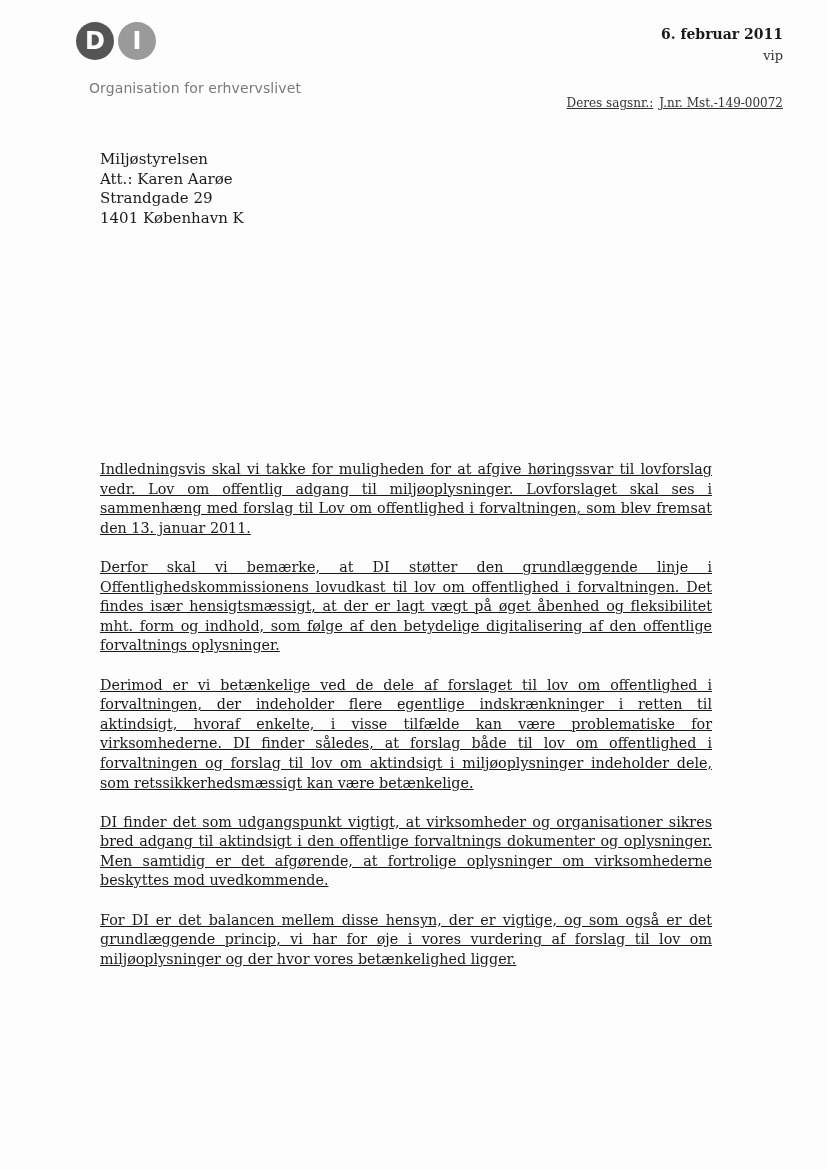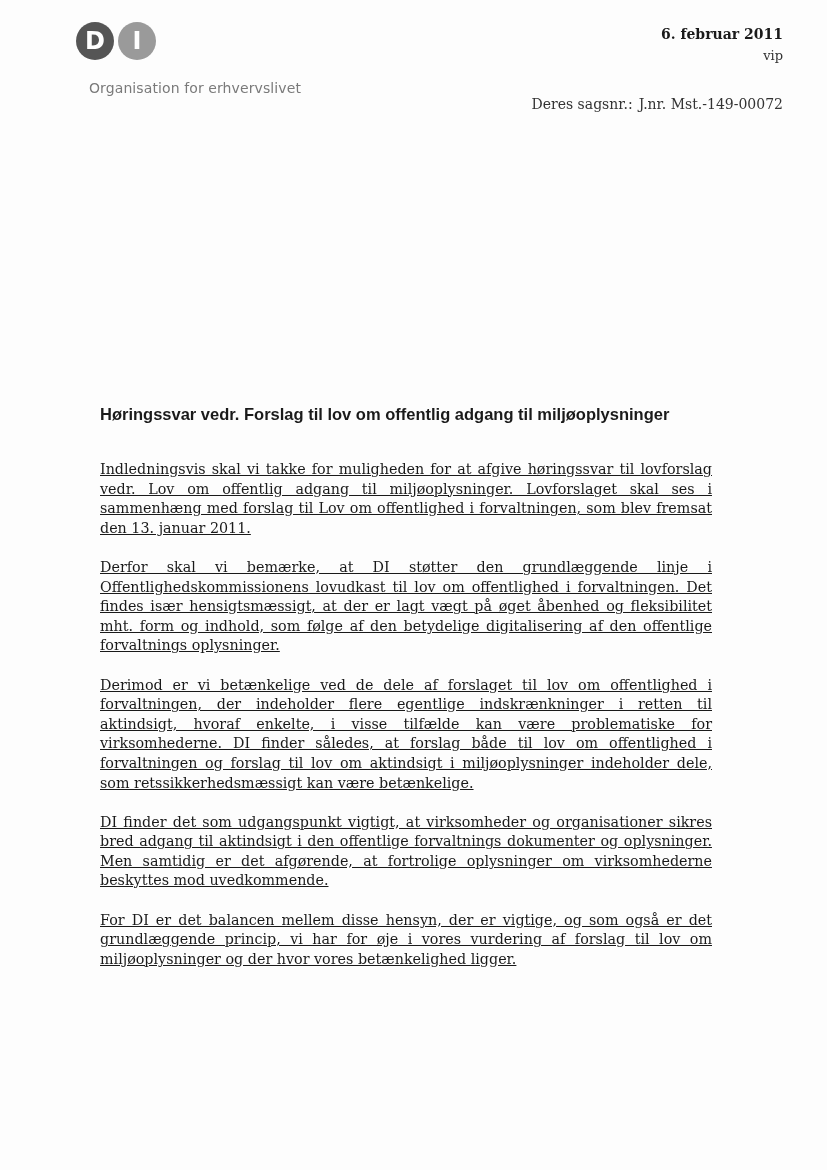--- a/index.html
+++ b/index.html
@@ -10,21 +10,21 @@
     .logo { position: absolute; left: 76px; top: 22px; display: flex; gap: 4px; }
     .logo-circle { width: 38px; height: 38px; border-radius: 50%; display: flex; align-items: center; justify-content: center;
       font-family: "DejaVu Sans", sans-serif; font-weight: bold; font-size: 24px; color: #ffffff; }
     .logo-d { background: #555555; }
     .logo-i { background: #9a9a9a; }
     .logo-tag { position: absolute; left: 89px; top: 80px; font-family: "DejaVu Sans", sans-serif; font-size: 14px; color: #7a7a7a; letter-spacing: 0.1px; }
 
     
     .date { position: absolute; right: 44px; top: 26px; font-family: "DejaVu Serif", serif; font-weight: bold; font-size: 14px; color: #1a1a1a; margin-left: 26px; }
     .initials { position: absolute; right: 44px; top: 48px; font-family: "DejaVu Serif", serif; font-size: 13px; color: #333; }
-    .refline { position: absolute; right: 44px; top: 96px; font-family: "DejaVu Serif", serif; font-size: 14px; color: #333; }
+    .refline { position: absolute; right: 44px; top: 96px; font-family: "DejaVu Serif", serif; font-size: 12px; color: #333; text-decoration: underline; }
     .refline span + span { margin-left: 6px; }
 
     
     .address { position: absolute; left: 100px; top: 150px; font-family: "DejaVu Serif", serif; font-size: 15px; line-height: 19.5px; color: #1a1a1a; }
     .address div { white-space: nowrap; }
 
     
     .subject { position: absolute; left: 100px; top: 405px; width: 610px; font-family: "Liberation Sans", sans-serif; font-weight: bold; font-size: 16.5px; line-height: 19px; color: #1a1a1a; }
 
     
@@ -41,22 +41,27 @@
     <div class="logo-circle logo-i">I</div>
   </div>
   <div class="logo-tag">Organisation for erhvervslivet</div>
 
   <div class="date">6. februar 2011</div>
   <div class="initials">vip</div>
   <div class="refline">
     <span>Deres sagsnr.:</span><span>J.nr. Mst.-149-00072</span>
   </div>
 
+  <div class="address">
+    <div>Miljøstyrelsen</div>
+    <div>Att.: Karen Aarøe</div>
+    <div>Strandgade 29</div>
+    <div>1401 København K</div>
+  </div>
 
-  <div class="subject">Høringssvar vedr. Forslag til lov om offentlig adgang til miljøoplysninger</div>
 
   <div class="body">
     <p>Indledningsvis skal vi takke for muligheden for at afgive høringssvar til lovforslag vedr. Lov om offentlig adgang til miljøoplysninger. Lovforslaget skal ses i sammenhæng med forslag til Lov om offentlighed i forvaltningen, som blev fremsat den 13. januar 2011.</p>
     <p>Derfor skal vi bemærke, at DI støtter den grundlæggende linje i Offentlighedskommissionens lovudkast til lov om offentlighed i forvaltningen. Det findes især hensigtsmæssigt, at der er lagt vægt på øget åbenhed og fleksibilitet mht. form og indhold, som følge af den betydelige digitalisering af den offentlige forvaltnings oplysninger.</p>
     <p>Derimod er vi betænkelige ved de dele af forslaget til lov om offentlighed i forvaltningen, der indeholder flere egentlige indskrænkninger i retten til aktindsigt, hvoraf enkelte, i visse tilfælde kan være problematiske for virksomhederne. DI finder således, at forslag både til lov om offentlighed i forvaltningen og forslag til lov om aktindsigt i miljøoplysninger indeholder dele, som retssikkerhedsmæssigt kan være betænkelige.</p>
     <p>DI finder det som udgangspunkt vigtigt, at virksomheder og organisationer sikres bred adgang til aktindsigt i den offentlige forvaltnings dokumenter og oplysninger. Men samtidig er det afgørende, at fortrolige oplysninger om virksomhederne beskyttes mod uvedkommende.</p>
     <p>For DI er det balancen mellem disse hensyn, der er vigtige, og som også er det grundlæggende princip, vi har for øje i vores vurdering af forslag til lov om miljøoplysninger og der hvor vores betænkelighed ligger.</p>
   </div>
 
 </div>

